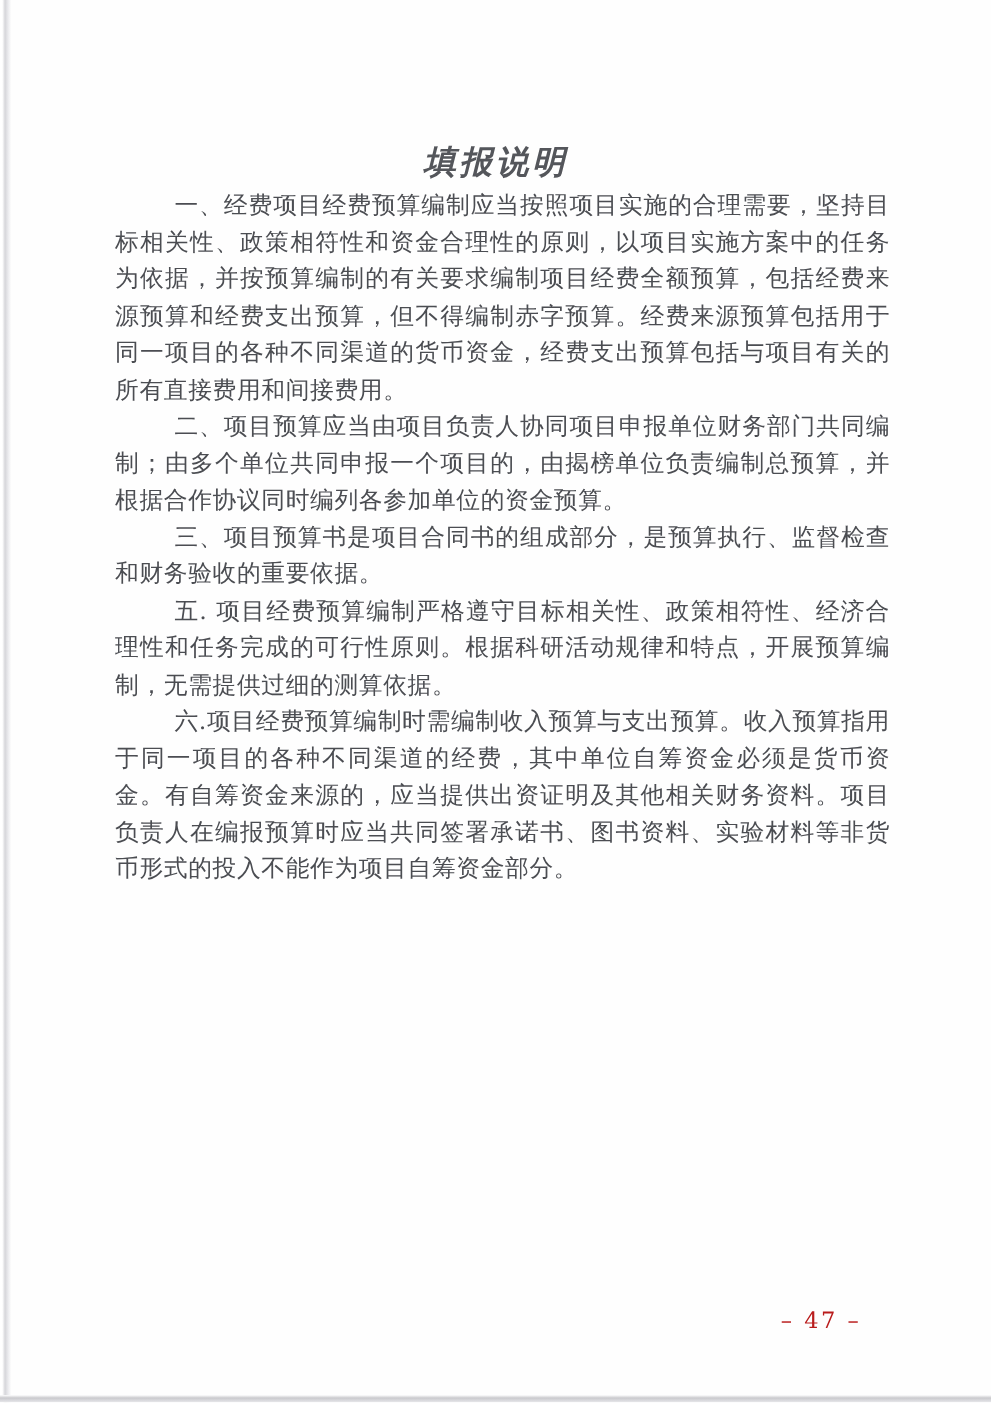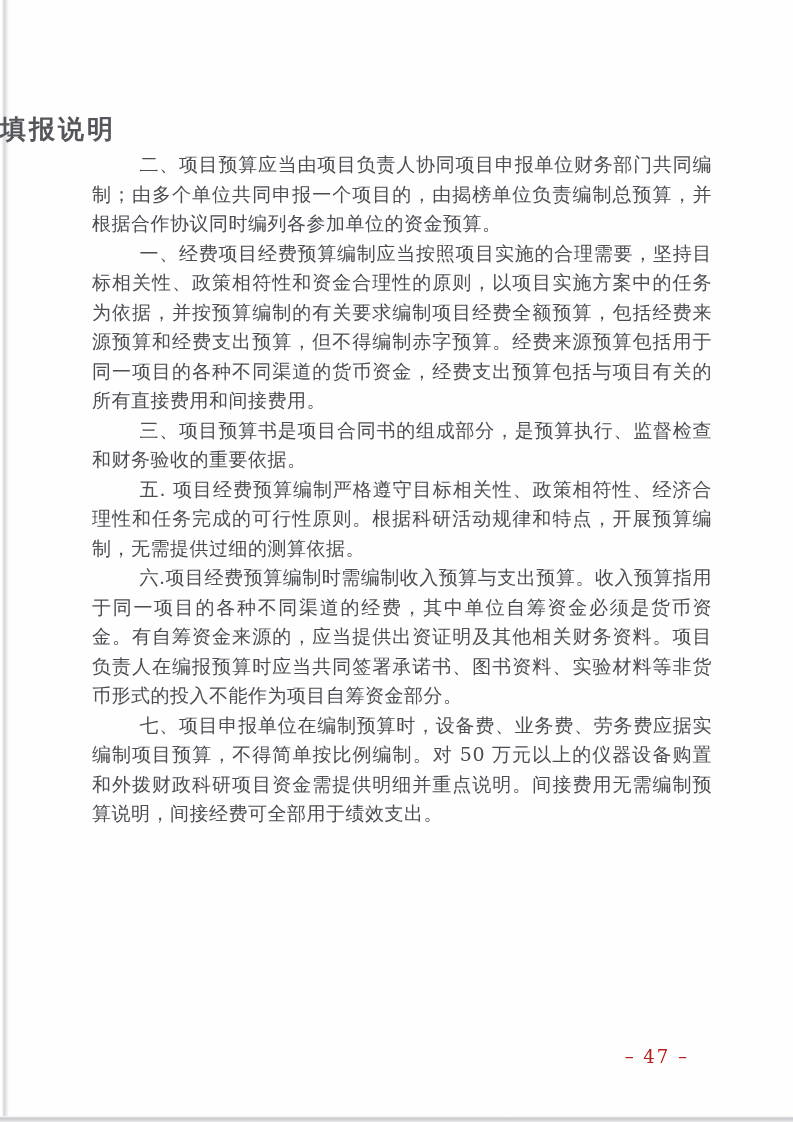--- a/index.html
+++ b/index.html
@@ -29,25 +29,27 @@
     top: 1116px;
     width: 793px;
     height: 6px;
     background: linear-gradient(to bottom, #fefefe 0%, #c9c9cd 40%, #e9e9ec 100%);
   }
   .doc-title {
     position: absolute;
     top: 95px;
     left: 0;
     width: 100%;
+    text-align: center;
     font-family: "DejaVu Sans", "Liberation Sans", sans-serif;
     font-size: 26px;
     font-weight: 600;
     letter-spacing: 3px;
     color: #54565b;
+    font-style: italic;
   }
   .body-text {
     position: absolute;
     top: 150px;
     left: 92px;
     width: 620px;
     font-size: 19px;
     line-height: 29.5px;
     letter-spacing: 0.5px;
     color: #4b4d52;
@@ -71,23 +73,22 @@
 <body>
 
 <div class="page">
 
   <div class="scan-edge-left"></div>
   <div class="scan-edge-bottom"></div>
 
   <h1 class="doc-title">填报说明</h1>
 
   <div class="body-text">
+    <p>一、经费项目经费预算编制应当按照项目实施的合理需要，坚持目标相关性、政策相符性和资金合理性的原则，以项目实施方案中的任务为依据，并按预算编制的有关要求编制项目经费全额预算，包括经费来源预算和经费支出预算，但不得编制赤字预算。经费来源预算包括用于同一项目的各种不同渠道的货币资金，经费支出预算包括与项目有关的所有直接费用和间接费用。</p>
     <p>二、项目预算应当由项目负责人协同项目申报单位财务部门共同编制；由多个单位共同申报一个项目的，由揭榜单位负责编制总预算，并根据合作协议同时编列各参加单位的资金预算。</p>
-    <p>一、经费项目经费预算编制应当按照项目实施的合理需要，坚持目标相关性、政策相符性和资金合理性的原则，以项目实施方案中的任务为依据，并按预算编制的有关要求编制项目经费全额预算，包括经费来源预算和经费支出预算，但不得编制赤字预算。经费来源预算包括用于同一项目的各种不同渠道的货币资金，经费支出预算包括与项目有关的所有直接费用和间接费用。</p>
     <p>三、项目预算书是项目合同书的组成部分，是预算执行、监督检查和财务验收的重要依据。</p>
     <p>五. 项目经费预算编制严格遵守目标相关性、政策相符性、经济合理性和任务完成的可行性原则。根据科研活动规律和特点，开展预算编制，无需提供过细的测算依据。</p>
     <p>六.项目经费预算编制时需编制收入预算与支出预算。收入预算指用于同一项目的各种不同渠道的经费，其中单位自筹资金必须是货币资金。有自筹资金来源的，应当提供出资证明及其他相关财务资料。项目负责人在编报预算时应当共同签署承诺书、图书资料、实验材料等非货币形式的投入不能作为项目自筹资金部分。</p>
-    <p>七、项目申报单位在编制预算时，设备费、业务费、劳务费应据实编制项目预算，不得简单按比例编制。对 50 万元以上的仪器设备购置和外拨财政科研项目资金需提供明细并重点说明。间接费用无需编制预算说明，间接经费可全部用于绩效支出。</p>
   </div>
 
   <div class="page-number">– 47 –</div>
 
 </div>
 
 </body></html>

